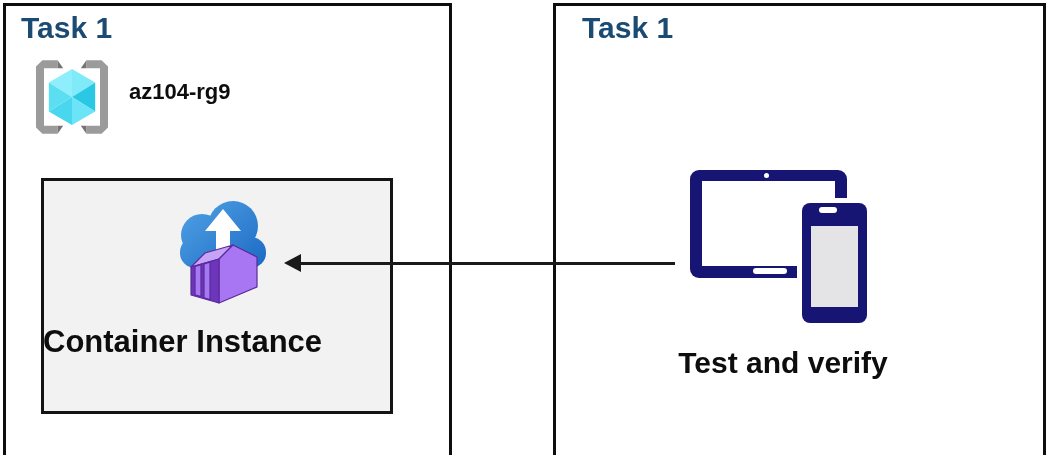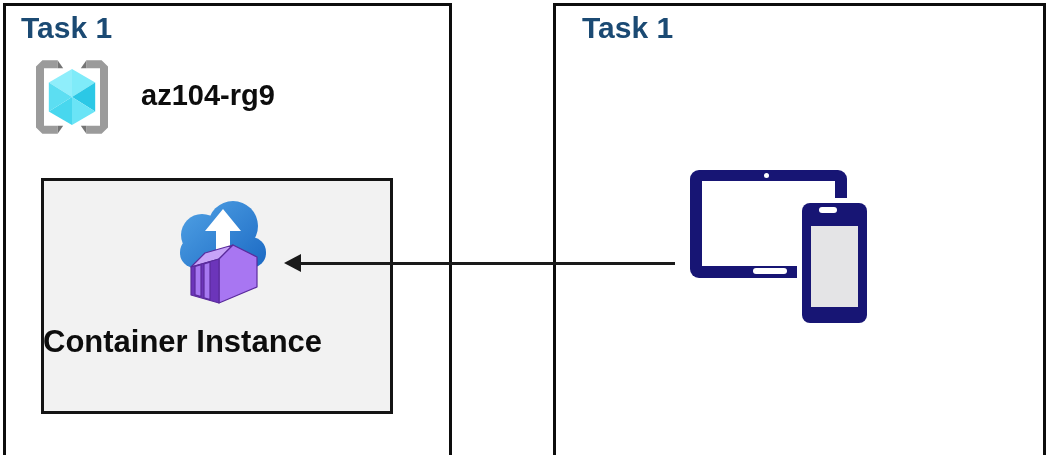--- a/index.html
+++ b/index.html
@@ -12,21 +12,21 @@
     position:absolute;border:3px solid #0d0d0d;background:#ffffff;box-sizing:border-box;
   }
   .task1-box{left:3px;top:3px;width:449px;height:455px;}
   .task2-box{left:553px;top:3px;width:493px;height:459px;}
   .box-title{
     position:absolute;font-size:30px;font-weight:bold;color:#1b4a73;letter-spacing:0px;
   }
   .title1{left:21px;top:11px;}
   .title2{left:582px;top:11px;}
   .rg-icon{position:absolute;left:32px;top:57px;width:80px;height:80px;}
-  .rg-name{position:absolute;left:141px;top:79px;font-size:29px;font-weight:bold;color:#0d0d0d;}
+  .rg-name{position:absolute;left:129px;top:79px;font-size:22px;font-weight:bold;color:#0d0d0d;}
   .ci-card{
     position:absolute;left:41px;top:178px;width:352px;height:236px;
     background:#f2f2f2;border:3px solid #141414;box-sizing:border-box;
   }
   .ci-icon{position:absolute;left:173px;top:193px;width:100px;height:115px;}
   .ci-label{
     position:absolute;left:43px;top:324px;width:348px;text-align:left;
     font-size:31px;font-weight:bold;color:#0d0d0d;
   }
   .arrow-line{position:absolute;left:298px;top:262px;width:377px;height:3px;background:#1a1a1a;}
@@ -109,14 +109,15 @@
 
   <div class="tablet">
     <div class="tablet-screen"></div>
     <div class="tablet-camera"></div>
     <div class="tablet-home"></div>
   </div>
   <div class="phone">
     <div class="phone-screen"></div>
     <div class="phone-speaker"></div>
   </div>
+  <div class="devices-label">Test and verify</div>
 
 </div>
 
 </body></html>

